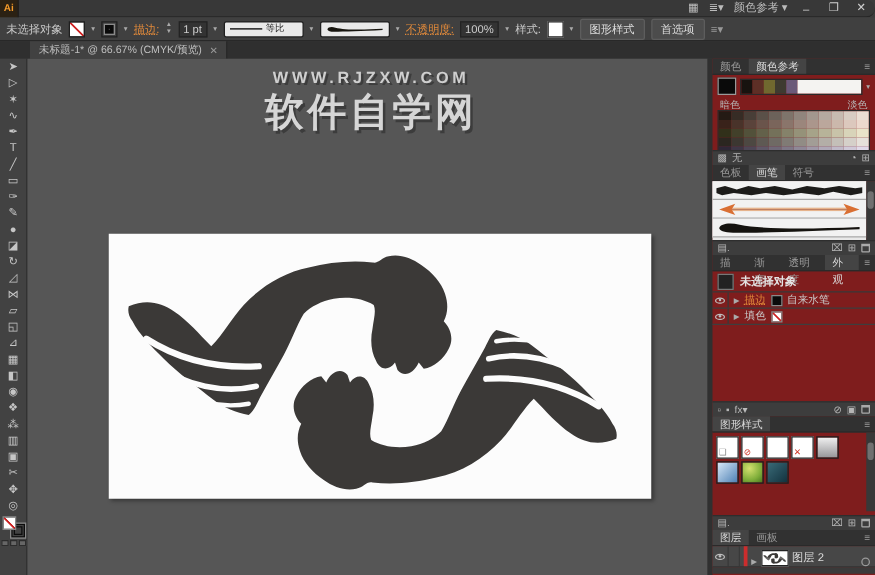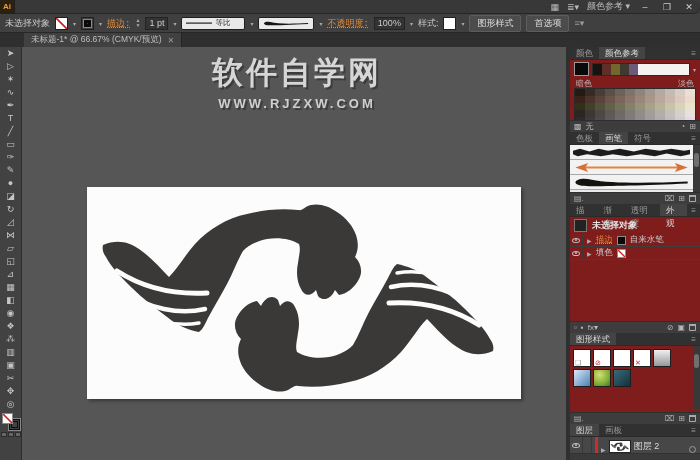--- a/index.html
+++ b/index.html
@@ -11,21 +11,21 @@
   #menubar { top:0; height:14px; background:#383838; border-bottom:1px solid #262626; font-size:9.5px; color:#d4d4d4;border-radius:7px; }
   #ai-logo { width:15px; height:14px; background:#2b2113; color:#f59b2a; font-weight:bold; font-size:8px;
     display:flex; align-items:center; justify-content:center; border-right:1px solid #1e1e1e; }
   #menu-items { display:flex; }
   #menu-items span { padding:0 6px; cursor:default; }
   .mb-right { margin-left:auto; display:flex; align-items:center; gap:8px; padding-right:4px; font-size:9px; color:#bbb; }
   .winbtn { width:14px; text-align:center; color:#cfcfcf; font-size:9px; }
 
   
   #controlbar { top:14px; height:19px; background:#404040; border-bottom:1px solid #282828; font-size:9px; color:#c8c8c8; gap:5px; padding:0 5px; }
-  .accent-link { color:#e0893a; text-decoration:underline dotted;font-family:Liberation Mono, monospace; }
+  .accent-link { color:#e0893a; text-decoration:underline dotted; }
   .swatch13 { width:13px; height:13px; border:1px solid #1f1f1f; background:#fff; position:relative; }
   .none-diag { background:linear-gradient(to top right,#fff 44%,#cc2222 46%,#cc2222 54%,#fff 56%); }
   .stroke-sw { background:#404040; }
   .stroke-sw::after { content:""; position:absolute; inset:2px; border:3px solid #0a0a0a; outline:1px solid #8a8a8a; }
   .dd { font-size:6px; color:#aaa; }
   .field { background:#333; border:1px solid #232323; height:13px; display:flex; align-items:center; padding:0 3px; color:#ccc; }
   .stepper { display:flex; flex-direction:column; font-size:5px; line-height:5px; color:#aaa; }
   .wbox { background:#e9e9e9; border:1px solid #1f1f1f; border-radius:2px; height:13px; display:flex; align-items:center; padding:0 4px; color:#222; gap:3px; }
   .cbtn { background:#4c4c4c; border:1px solid #5d5d5d; border-radius:2px; padding:1px 7px; color:#ddd; font-size:9px; }
 
@@ -209,22 +209,22 @@
     </div>
     <div id="tb-modes">
       <span></span>
       <span></span>
       <span></span>
     </div>
   </div>
 
   <div id="canvas">
     <div id="watermark">
+      <div id="wm-url">WWW.RJZXW.COM</div>
       <div id="wm-title">软件自学网</div>
-      <div id="wm-url">WWW.RJZXW.COM</div>
     </div>
     <div id="artboard">
       <svg viewBox="0 0 434 212">
         <g id="koiAll">
           <g id="koiOne">
             <path class="fish-fill" fill="#3b3937" d="M16 58
               C30 52 42 55 52 62 C64 70 72 80 82 90
               C92 80 98 68 108 57 C122 42 140 31 160 27 C176 23 194 21 211 23
               C216 24 218 19 224 18 C232 16 242 19 250 25 C259 31 266 39 269 48
               C272 57 271 64 268 70 C274 76 276 85 272 92

